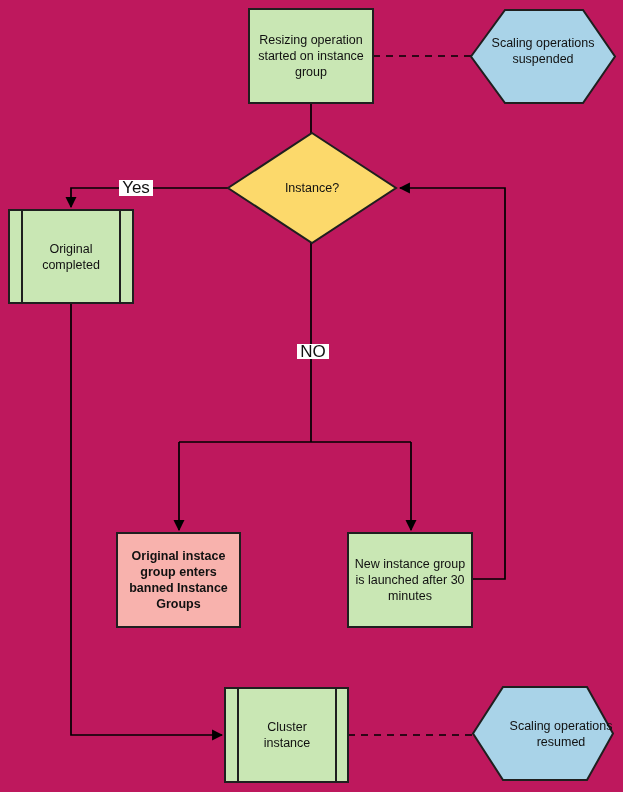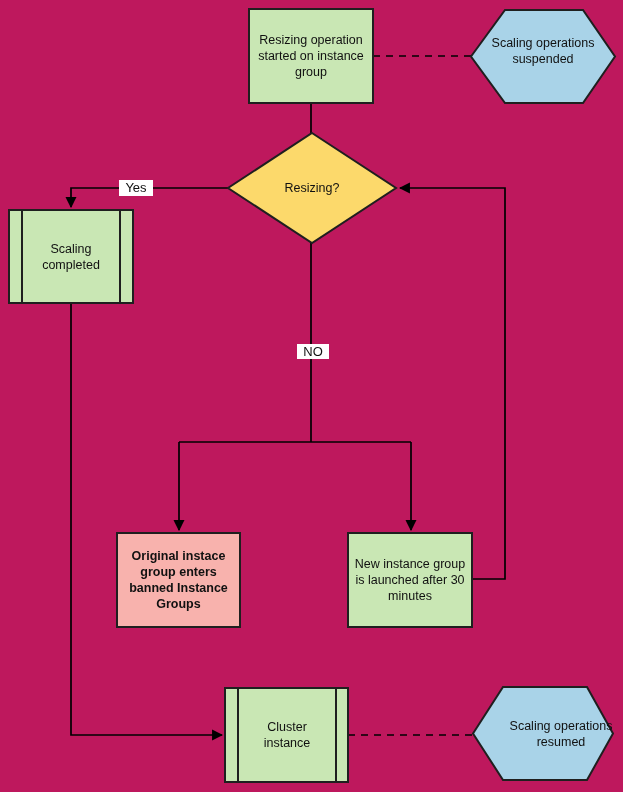--- a/index.html
+++ b/index.html
@@ -47,21 +47,21 @@
     color: #111111;
     padding: 0 8px;
     box-sizing: border-box;
   }
   .edge-label {
     position: absolute;
     display: flex;
     align-items: center;
     justify-content: center;
     background: #ffffff;
-    font-size: 13px;
+    font-size: 17px;
     line-height: 14px;
     color: #111111;
     padding: 0 2px;
   }
 </style>
 </head>
 <body>
 
 <div class="canvas">
 
@@ -101,23 +101,23 @@
     <line class="inner-line" x1="238" y1="688" x2="238" y2="782"></line>
     <line class="inner-line" x1="336" y1="688" x2="336" y2="782"></line>
 
     <polygon class="shape" points="473,733.5 503,687 587,687 613,733.5 587,780 503,780" fill="#a9d3e8"></polygon>
   </svg>
 
   <div class="node-label" style="left:249px; top:9px; width:124px; height:94px;">Resizing operation started on instance group</div>
 
   <div class="node-label" style="left:475px; top:10px; width:136px; height:82px; padding:0 4px;">Scaling operations suspended</div>
 
-  <div class="node-label" style="left:240px; top:133px; width:144px; height:110px;">Resizing?</div>
+  <div class="node-label" style="left:240px; top:133px; width:144px; height:110px;">Instance?</div>
 
-  <div class="node-label" style="left:22px; top:210px; width:98px; height:93px;">Scaling completed</div>
+  <div class="node-label" style="left:22px; top:210px; width:98px; height:93px;">Original completed</div>
 
   <div class="node-label" style="left:117px; top:533px; width:123px; height:94px;font-weight:bold;">Original instace group enters banned Instance Groups</div>
 
   <div class="node-label" style="left:348px; top:533px; width:124px; height:94px; padding:0 6px;">New instance group is launched after 30 minutes</div>
 
   <div class="node-label" style="left:238px; top:688px; width:98px; height:94px;">Cluster instance</div>
 
   <div class="node-label" style="left:495px; top:687px; width:132px; height:93px; padding:4px 4px;">Scaling operations resumed</div>
 
   <div class="edge-label" style="left:119px; top:180px; width:30px; height:16px;">Yes</div>

